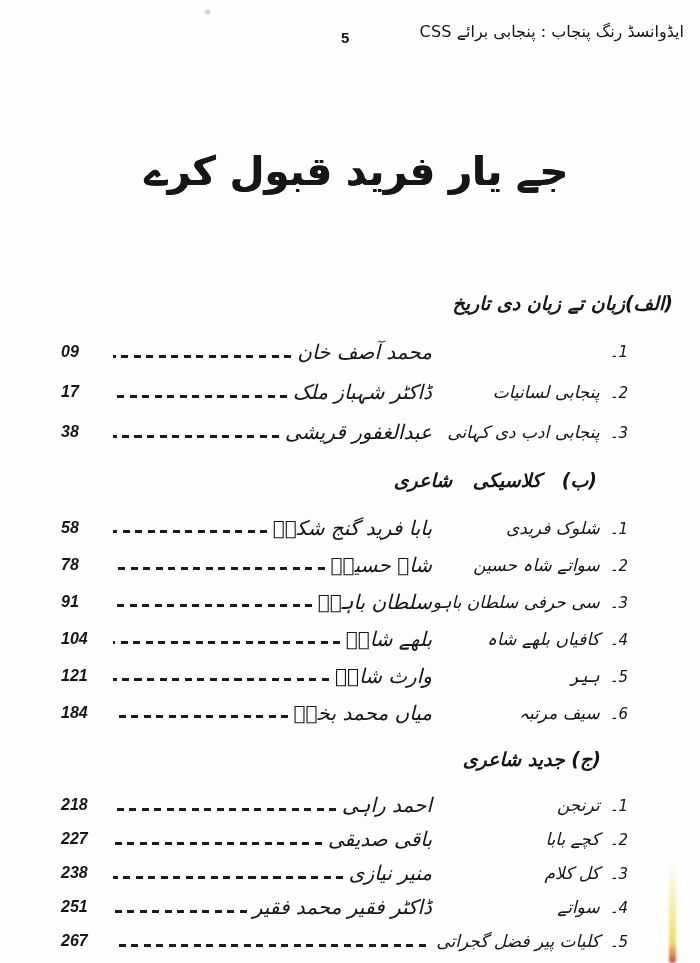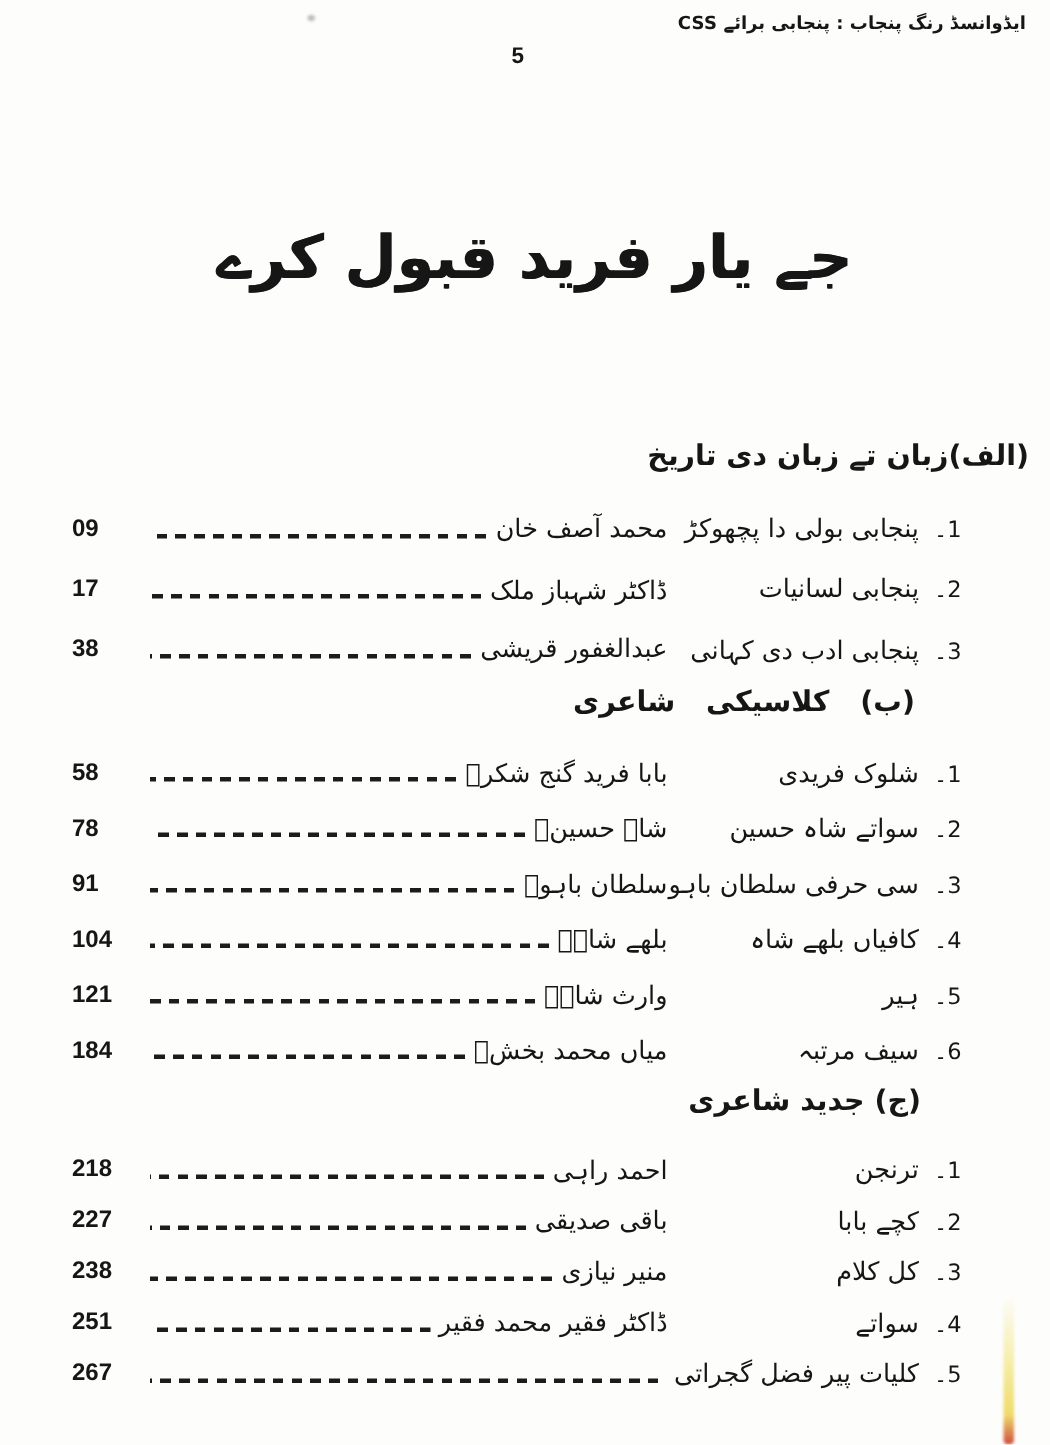--- a/index.html
+++ b/index.html
@@ -9,58 +9,58 @@
     position:relative;
     overflow:hidden;
     font-family:"DejaVu Sans", sans-serif;
     color:#161616;
   }
   .page { position:relative; width:700px; height:963px; }
 
   
   .header { position:relative; height:34px; padding-top:22px; }
   .book-title {
-    position:absolute; right:16px; top:8px;
-    direction:rtl; font-size:12px; font-weight:bold; letter-spacing:.2px;
+    position:absolute; right:16px; top:22px;
+    direction:rtl; font-size:16px; font-weight:normal; letter-spacing:.2px;
   }
   .hdr-page-num {
     position:absolute; left:341px; top:29px;
     font-family:"Liberation Sans", sans-serif; font-weight:bold; font-size:15px;
   }
 
   
   .main-title {
     margin:92px 0 0 12px;
     text-align:center; direction:rtl;
     font-size:40px; font-weight:bold; letter-spacing:1px;
     text-shadow:0.6px 0 0 #161616;
   }
 
   
   .toc { margin-top:96px; direction:rtl; }
-  .toc-section { margin:2px; }
+  .toc-section { margin:15px;font-style:italic; }
   .section-heading {
     margin:0 0 16px 0; direction:rtl;
     font-size:19px; font-weight:bold; line-height:26px;
   }
   .section-0 .section-heading { padding-right:12px; }
   .section-1 .section-heading { padding-right:88px; word-spacing:14px; }
   .section-2 .section-heading { padding-right:84px;padding-left:38px; }
 
   .toc-row {
     display:flex; align-items:center; direction:rtl;
     padding:0 57px 0 46px; height:40px;
   }
   .section-1 .toc-row { height:37px; }
   .section-2 .toc-row { height:34px; }
 
   .cell-title { flex:none; width:196px; display:flex; align-items:baseline; gap:10px; }
   .num  { font-size:15px; flex:none; }
   .title{ font-size:17px; white-space:nowrap; }
-  .author{ flex:none; font-size:17px; white-space:nowrap; }
+  .author{ flex:none; font-size:20px; white-space:nowrap; }
   .leader{
     flex:1; height:3px; align-self:center; margin:8px 6px 0 8px;
     background:repeating-linear-gradient(to left, #1c1c1c 0 7px, transparent 7px 12.5px);
   }
   .pnum{
     flex:none; width:44px; direction:ltr; text-align:left;
     font-family:"Liberation Sans", sans-serif; font-weight:bold; font-size:16px;
   }
 
   
@@ -91,21 +91,20 @@
 
   <h1 class="main-title">جے یار فرید قبول کرے</h1>
 
   <div class="toc" id="sections">
   <section class="toc-section section-0">
     <h2 class="section-heading">(الف)زبان تے زبان دی تاریخ</h2>
     <div class="rows">
   <div class="toc-row">
     <div class="cell-title">
       <span class="num">1۔</span>
-      <span class="title">پنجابی بولی دا پچھوکڑ</span>
     </div>
     <span class="author">محمد آصف خان</span>
     <span class="leader"></span>
     <span class="pnum">09</span>
   </div>
 
   <div class="toc-row">
     <div class="cell-title">
       <span class="num">2۔</span>
       <span class="title">پنجابی لسانیات</span>

